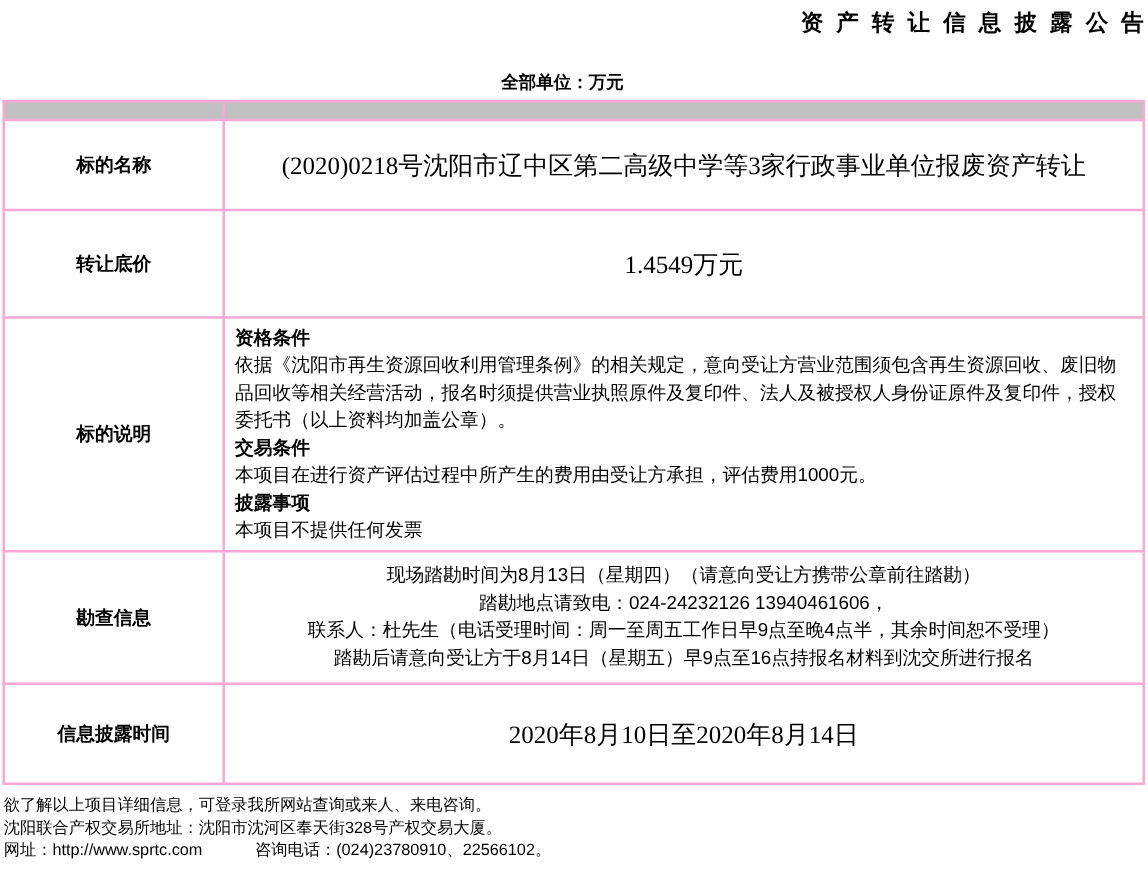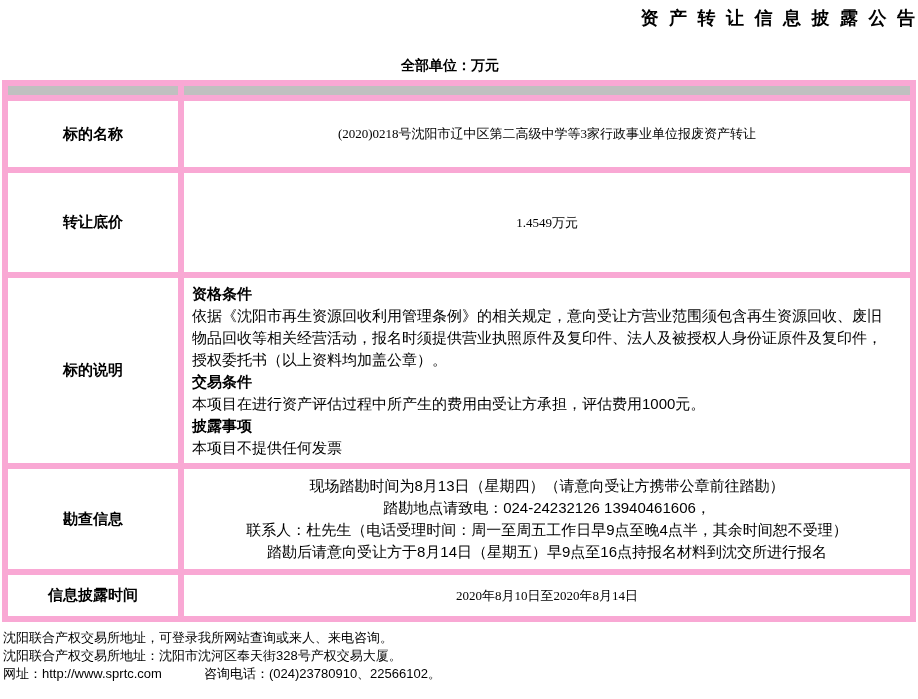--- a/index.html
+++ b/index.html
@@ -29,41 +29,41 @@
     font-size: 14px;
   }
 
   table.info-table {
     margin: 5px 2px 0 2px;
     width: 914px;
     border-collapse: collapse;
     table-layout: fixed;
   }
   table.info-table td {
-    border: 6px solid #f9a8d4;
+    border: 2px solid #f9a8d4;
     vertical-align: middle;
   }
   col.c1 { width: 176px; }
 
   tr.hdr td { height: 15px; background: #c0c0c0; }
   tr.r1 td { height: 72px; }
-  tr.r2 td { height: 105px; }
+  tr.r2 td { height: 86px; }
   tr.r3 td { height: 183px; }
   tr.r4 td { height: 106px; }
-  tr.r5 td { height: 47px; }
+  tr.r5 td { height: 80px; }
 
   td.label {
     text-align: center;
     font-weight: bold;
     font-size: 15px;
   }
   td.value-center {
     text-align: center;
     font-family: "Liberation Serif", serif;
-    font-size: 13px;
+    font-size: 20px;
   }
   td.rich {
     vertical-align: top;
     padding: 5px 20px 4px 8px;
     font-size: 15px;
     line-height: 22px;
   }
   .sec-h { font-weight: bold; }
   .sec-b { font-weight: normal; }
   td.lines {
@@ -134,20 +134,20 @@
     </tr>
 
     <tr class="r5">
       <td class="label">信息披露时间</td>
       <td class="value-center">2020年8月10日至2020年8月14日</td>
     </tr>
   </tbody>
     </table>
 
   <div class="footer">
-    <div>沈阳联合产权交易所地址，可登录我所网站查询或来人、来电咨询。</div>
+    <div>欲了解以上项目详细信息，可登录我所网站查询或来人、来电咨询。</div>
     <div>沈阳联合产权交易所地址：沈阳市沈河区奉天街328号产权交易大厦。</div>
     <div>
       <span>网址：http://www.sprtc.com</span><span class="gap-left">咨询电话：(024)23780910、22566102。</span>
     </div>
   </div>
 
 </div>
 
 </body></html>

